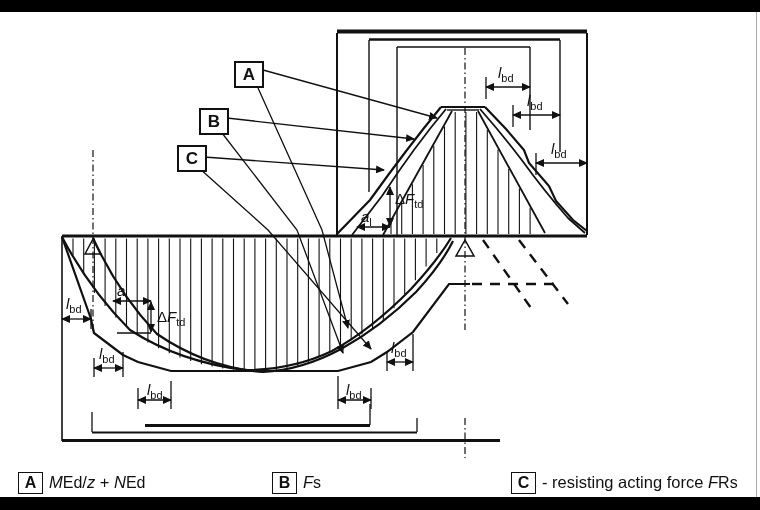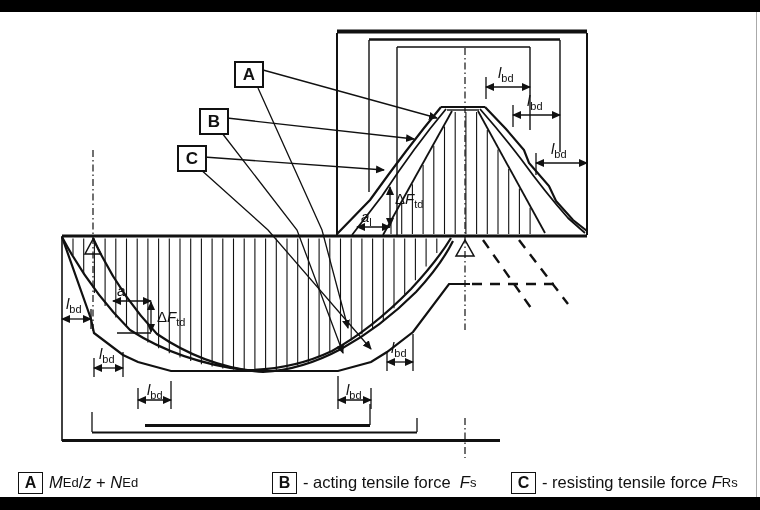--- a/index.html
+++ b/index.html
@@ -12,21 +12,21 @@
   svg{position:absolute;top:0;left:0;}
   .callout{position:absolute;width:26px;height:23px;border:2px solid #111;background:#fff;
            display:flex;align-items:center;justify-content:center;
            font-weight:bold;font-size:17px;color:#111;z-index:3;}
   #legend{position:absolute;top:469px;left:0;width:756px;height:27px;display:flex;
           align-items:center;color:#111;font-size:16.5px;z-index:3;}
   .leg-item{position:absolute;display:flex;align-items:center;white-space:pre;}
   .leg-box{width:23px;height:20px;border:1.8px solid #111;display:flex;align-items:center;
            justify-content:center;font-weight:bold;font-size:16px;margin-right:6px;background:#fff;}
   .it{font-style:italic;}
-  .sub{font-size:13px;vertical-align:-4px;letter-spacing:0;}
+  .sub{font-size:16px;vertical-align:-4px;letter-spacing:0;}
   text{fill:#111;}
   .dimlbl{font-size:15px;font-style:italic;}
   .dimsub{font-size:11px;font-style:normal;}
 </style>
 </head>
 <body>
 
 <div id="stage">
 
   <div id="topbar" class="blackbar"></div>
@@ -216,19 +216,19 @@
     </div>
   <div class="callout" style="top:145px;left:177px;">
       <span>C</span>
     </div>
 
   <div id="legend">
     <div class="leg-item" style="left:18px;">
       <span class="leg-box"><span>A</span></span><span class="it">M</span><span class="sub">Ed</span><span>/</span><span class="it">z</span><span> + </span><span class="it">N</span><span class="sub">Ed</span>
     </div>
     <div class="leg-item" style="left:272px;">
-      <span class="leg-box"><span>B</span></span><span>- acting tensile force  </span><span class="it">F</span><span class="sub">s</span>
+      <span class="leg-box"><span>B</span></span><span class="it">F</span><span class="sub">s</span>
     </div>
     <div class="leg-item" style="left:511px;">
-      <span class="leg-box"><span>C</span></span><span>- resisting tensile force </span><span class="it">F</span><span class="sub">Rs</span>
+      <span class="leg-box"><span>C</span></span><span>- resisting acting force </span><span class="it">F</span><span class="sub">Rs</span>
     </div>
   </div>
 </div>
 
 </body></html>

